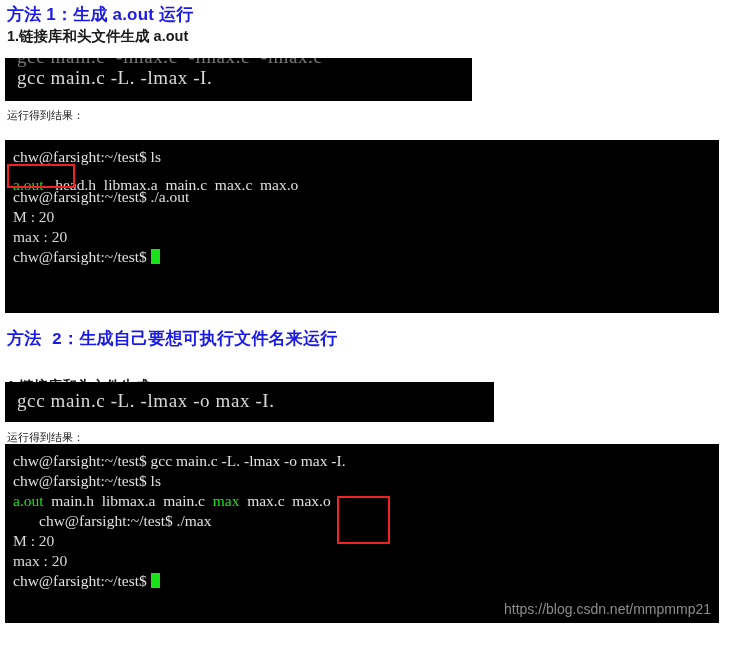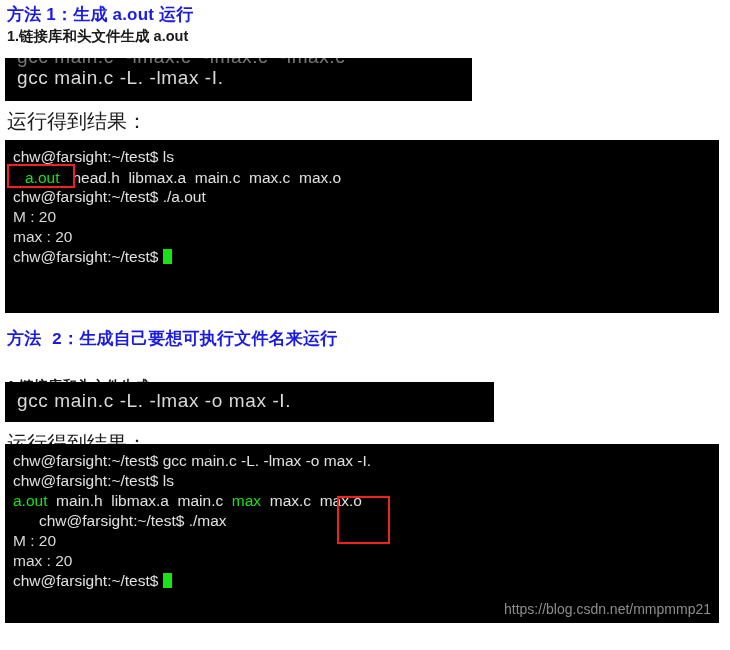--- a/index.html
+++ b/index.html
@@ -36,34 +36,34 @@
     position: absolute;
     left: 7px;
     font-weight: bold;
     font-size: 14.5px;
     color: #1a1a1a;
     white-space: nowrap;
   }
   .result-label {
     position: absolute;
     left: 7px;
-    font-size: 20px;
+    font-size: 11px;
     color: #1a1a1a;
     white-space: nowrap;
   }
 
   
   .term {
     position: absolute;
     background: #000000;
     overflow: hidden;
     box-sizing: border-box;
   }
   .term-line {
-    font-family: Liberation Sans, sans-serif;
+    font-family: Liberation Serif, serif;
     font-size: 15.5px;
     line-height: 20px;
     color: #d8d8d8;
     white-space: pre;
     letter-spacing: 0px;
   }
   .cmd-block .term-line {
     font-size: 19px;
     line-height: 24px;
     color: #d9d9d9;
@@ -114,21 +114,21 @@
     <div class="term-line clip-top" style="position:absolute; left:12px; top:-13px;">gcc main.c  -lmax.c  -lmax.c  -lmax.c</div>
     <div class="term-line" style="position:absolute; left:12px; top:8px;">gcc main.c -L. -lmax -I.</div>
   </div>
 
   <div class="result-label" style="top:108px;">运行得到结果：</div>
 
   <div class="term" style="left:5px; top:140px; width:714px; height:173px;">
 
     <div class="term-line" style="position:absolute; left:8px; top:7px;"><span class="white">chw@farsight:~/test$ </span><span class="white">ls</span></div>
 
-    <div class="term-line" style="position:absolute; left:8px; top:28px;margin-left:12px;"><span class="green">a.out</span><span class="white">   head.h  libmax.a  main.c  max.c  max.o</span></div>
+    <div class="term-line" style="position:absolute; left:8px; top:35px;"><span class="green">a.out</span><span class="white">   head.h  libmax.a  main.c  max.c  max.o</span></div>
 
     <div class="term-line" style="position:absolute; left:8px; top:47px;"><span class="white">chw@farsight:~/test$ </span><span class="white">./a.out</span></div>
 
     <div class="term-line" style="position:absolute; left:8px; top:67px;">M : 20</div>
 
     <div class="term-line" style="position:absolute; left:8px; top:87px;">max : 20</div>
 
     <div class="term-line" style="position:absolute; left:8px; top:107px;"><span class="white">chw@farsight:~/test$ </span><span class="cursor-block"></span></div>
   </div>
 

